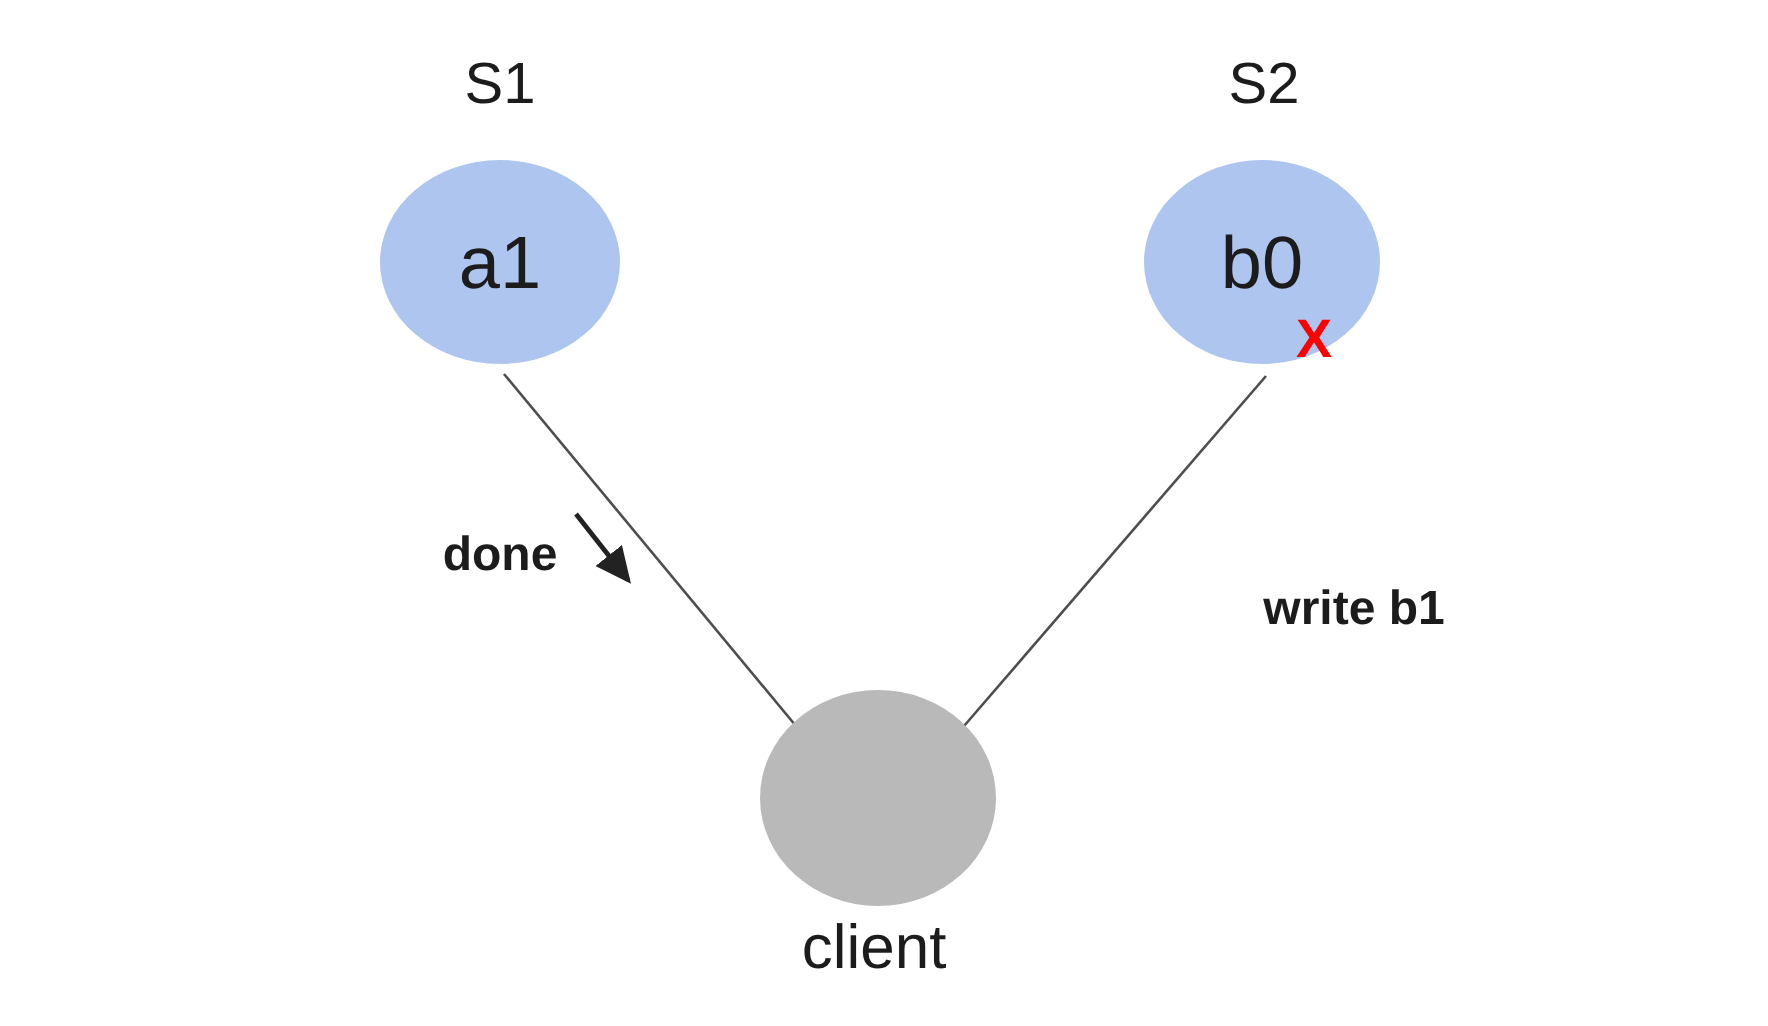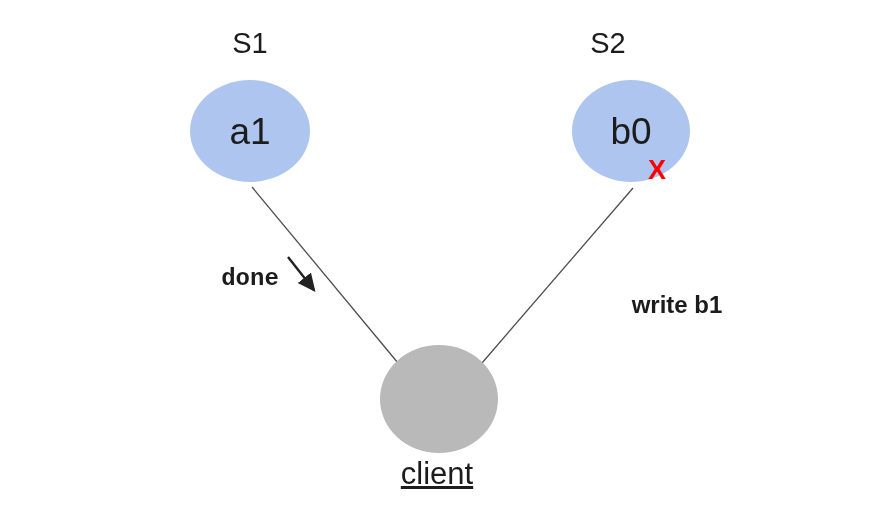--- a/index.html
+++ b/index.html
@@ -75,30 +75,28 @@
     background: var(--client-fill);
     border-radius: 50%;
   }
   .client-label {
     position: absolute;
     left: 437px; top: 474px;
     transform: translate(-50%, -50%);
     font-size: 31px;
     font-weight: 400;
     white-space: nowrap;
-    text-decoration: underline;
   }
   .edge-label-left {
     position: absolute;
     left: 250px; top: 278px;
     transform: translate(-50%, -50%);
     font-size: 24px;
     font-weight: bold;
     white-space: nowrap;
-    font-family: Liberation Mono, monospace;
   }
   .edge-label-right {
     position: absolute;
     left: 644px; top: 305px;
     transform: translate(-50%, -50%);
     font-size: 24px;
     font-weight: bold;
     text-align: right;
     line-height: 1.25;
     white-space: nowrap;
@@ -116,21 +114,21 @@
         <path class="arrowhead-path" d="M0,0 L7.5,3.5 L0,7 Z"></path>
       </marker>
     </defs>
     <line class="edge" x1="252" y1="187" x2="398" y2="363"></line>
     <line class="edge" x1="633" y1="188" x2="482" y2="363"></line>
     <line class="arrow-line" x1="288" y1="257" x2="314" y2="290" marker-end="url(#arrowhead)"></line>
   </svg>
 
   <div class="node-label" style="left:250px; top:43px;">S1</div>
 
-  <div class="node-label" style="left:608px; top:43px;">S2</div>
+  <div class="node-label" style="left:632px; top:43px;">S2</div>
 
   <div class="server-ellipse s1">
     <span class="server-value">a1</span>
   </div>
 
   <div class="server-ellipse s2">
     <span class="server-value">b0</span>
   </div>
 
   <div class="error-mark">X</div>

